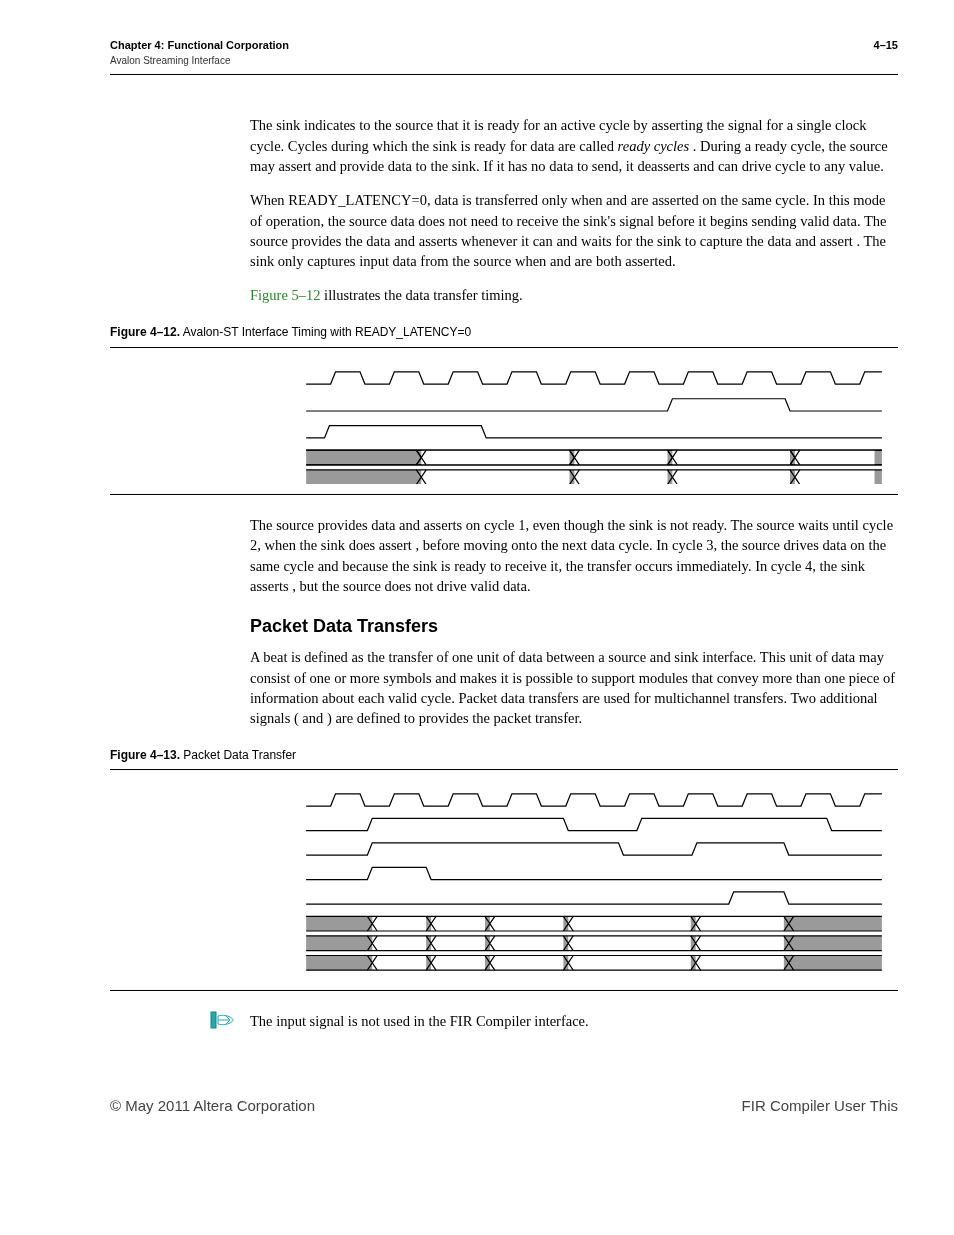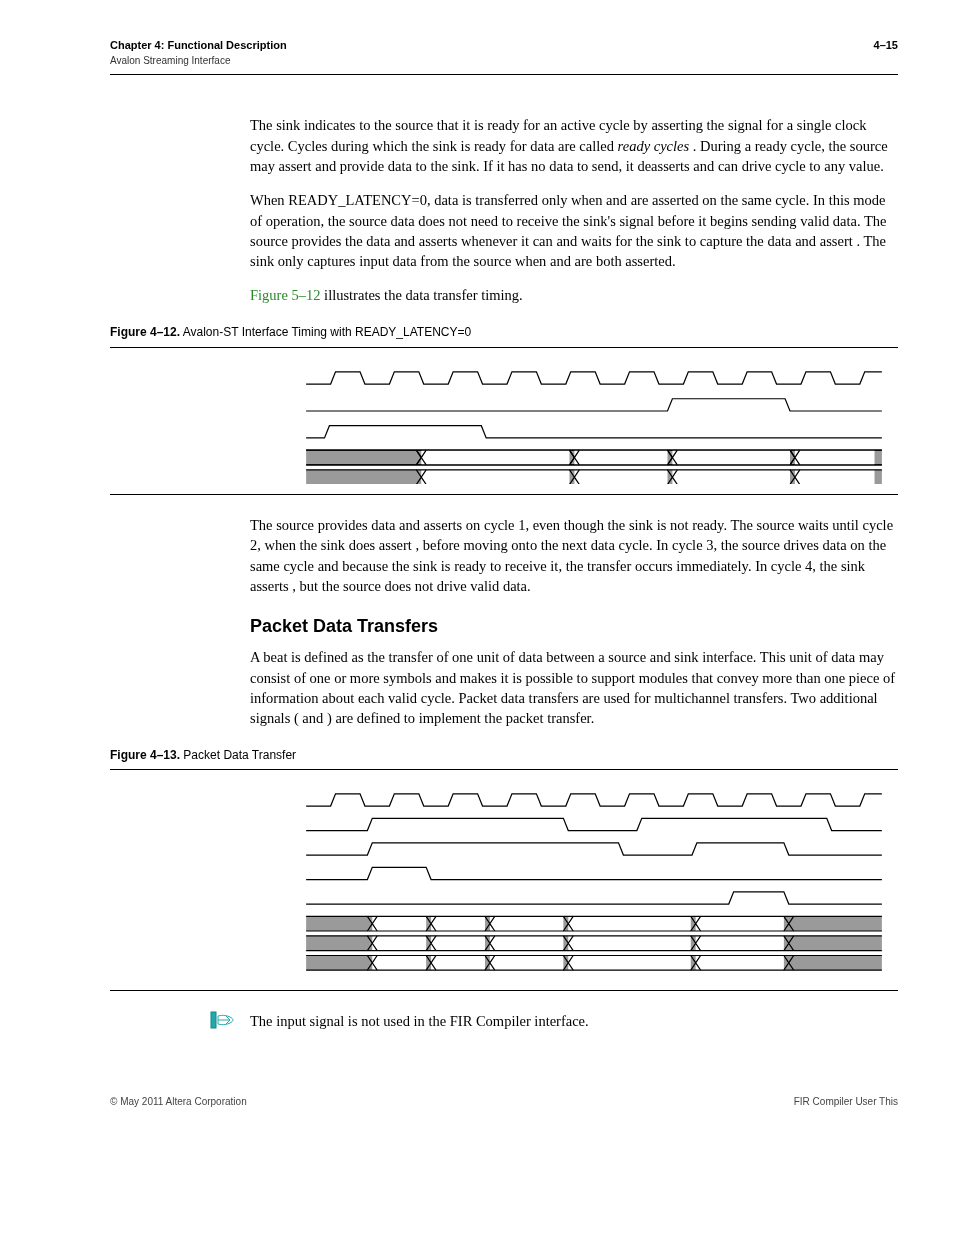--- a/index.html
+++ b/index.html
@@ -84,32 +84,32 @@
     margin-left: 100px;
   }
   .note-text {
     margin-left: 12px;
     font-family: Georgia, serif;
   }
   .footer-row {
     display: flex;
     justify-content: space-between;
     font-family: Arial, Helvetica, sans-serif;
-    font-size: 10px;
+    font-size: 15px;
     color: #444;
     margin-top: 60px;
   }
 </style>
 </head>
 <body>
 
 <div class="page">
 
   <div class="header-row">
-    <span>Chapter 4: Functional Description</span>
+    <span>Chapter 4: Functional Corporation</span>
     <span>4–15</span>
   </div>
   <div class="header-sub">Avalon Streaming Interface</div>
   <hr class="header-rule">
 
   <div class="body-col">
     <p class="para">
       <span>The sink indicates to the source that it is ready for an active cycle by asserting the </span>
       <span> signal for a single clock cycle. Cycles during which the sink is ready for data are called </span>
       <span class="italic">ready cycles</span>
@@ -192,21 +192,21 @@
       <span> on cycle 1, even though the sink is not ready. The source waits until cycle 2, when the sink does assert </span>
       <span>, before moving onto the next data cycle. In cycle 3, the source drives data on the same cycle and because the sink is ready to receive it, the transfer occurs immediately. In cycle 4, the sink asserts </span>
       <span>, but the source does not drive valid data.</span>
     </p>
 
     <div class="h3">Packet Data Transfers</div>
 
     <p class="para">
       <span>A beat is defined as the transfer of one unit of data between a source and sink interface. This unit of data may consist of one or more symbols and makes it is possible to support modules that convey more than one piece of information about each valid cycle. Packet data transfers are used for multichannel transfers. Two additional signals (</span>
       <span> and </span>
-      <span>) are defined to implement the packet transfer.</span>
+      <span>) are defined to provides the packet transfer.</span>
     </p>
 
   </div>
 
   <p class="fig-caption">
     <span class="fnum">Figure 4–13.</span><span> Packet Data Transfer</span>
   </p>
   <hr class="fig-rule">
 
   <div class="timing-block">

